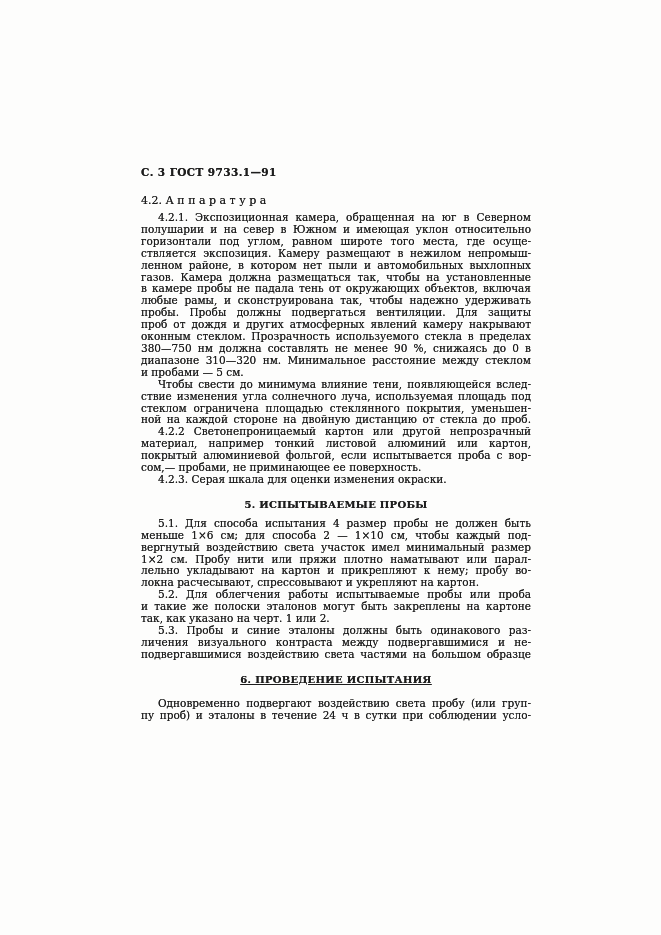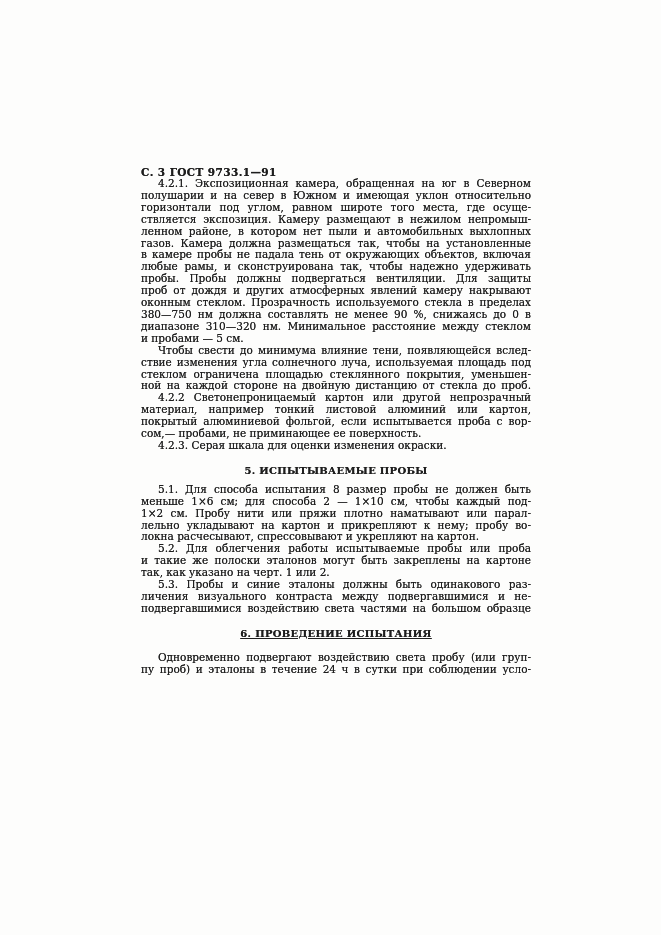--- a/index.html
+++ b/index.html
@@ -54,20 +54,21 @@
   .ch6 { margin-top: 13px; margin-bottom: 13px; text-decoration: underline; }
 </style>
 </head>
 <body>
 
 <div class="page">
   <div class="text-col">
 
     <div class="page-header">С. 3 ГОСТ 9733.1—91</div>
 
+    <div class="subsection-title">4.2. А п п а р а т у р а</div>
 
     <div class="para">
       <div class="ln ind">4.2.1. Экспозиционная камера, обращенная на юг в Северном</div>
       <div class="ln">полушарии и на север в Южном и имеющая уклон относительно</div>
       <div class="ln">горизонтали под углом, равном широте того места, где осуще-</div>
       <div class="ln">ствляется экспозиция. Камеру размещают в нежилом непромыш-</div>
       <div class="ln">ленном районе, в котором нет пыли и автомобильных выхлопных</div>
       <div class="ln">газов. Камера должна размещаться так, чтобы на установленные</div>
       <div class="ln">в камере пробы не падала тень от окружающих объектов, включая</div>
       <div class="ln">любые рамы, и сконструирована так, чтобы надежно удерживать</div>
@@ -93,22 +94,23 @@
       <div class="ln last">сом,— пробами, не приминающее ее поверхность.</div>
     </div>
 
     <div class="para">
       <div class="ln ind last">4.2.3. Серая шкала для оценки изменения окраски.</div>
     </div>
 
     <div class="center-heading ch5">5. ИСПЫТЫВАЕМЫЕ ПРОБЫ</div>
 
     <div class="para">
-      <div class="ln ind">5.1. Для способа испытания 8 размер пробы не должен быть</div>
+      <div class="ln ind">5.1. Для способа испытания 4 размер пробы не должен быть</div>
       <div class="ln">меньше 1×6 см; для способа 2 — 1×10 см, чтобы каждый под-</div>
+      <div class="ln">вергнутый воздействию света участок имел минимальный размер</div>
       <div class="ln">1×2 см. Пробу нити или пряжи плотно наматывают или парал-</div>
       <div class="ln">лельно укладывают на картон и прикрепляют к нему; пробу во-</div>
       <div class="ln last">локна расчесывают, спрессовывают и укрепляют на картон.</div>
     </div>
 
     <div class="para">
       <div class="ln ind">5.2. Для облегчения работы испытываемые пробы или проба</div>
       <div class="ln">и такие же полоски эталонов могут быть закреплены на картоне</div>
       <div class="ln last">так, как указано на черт. 1 или 2.</div>
     </div>

